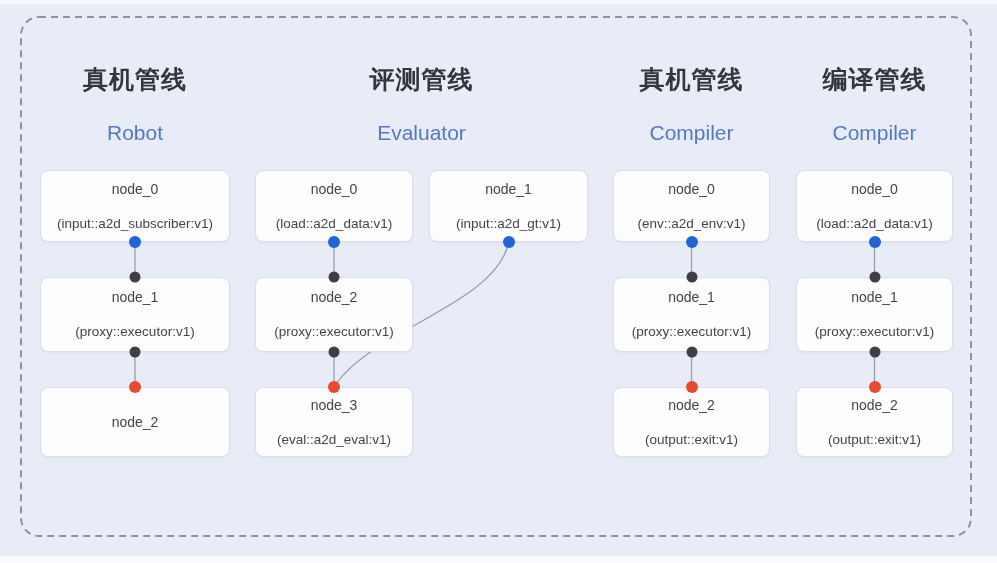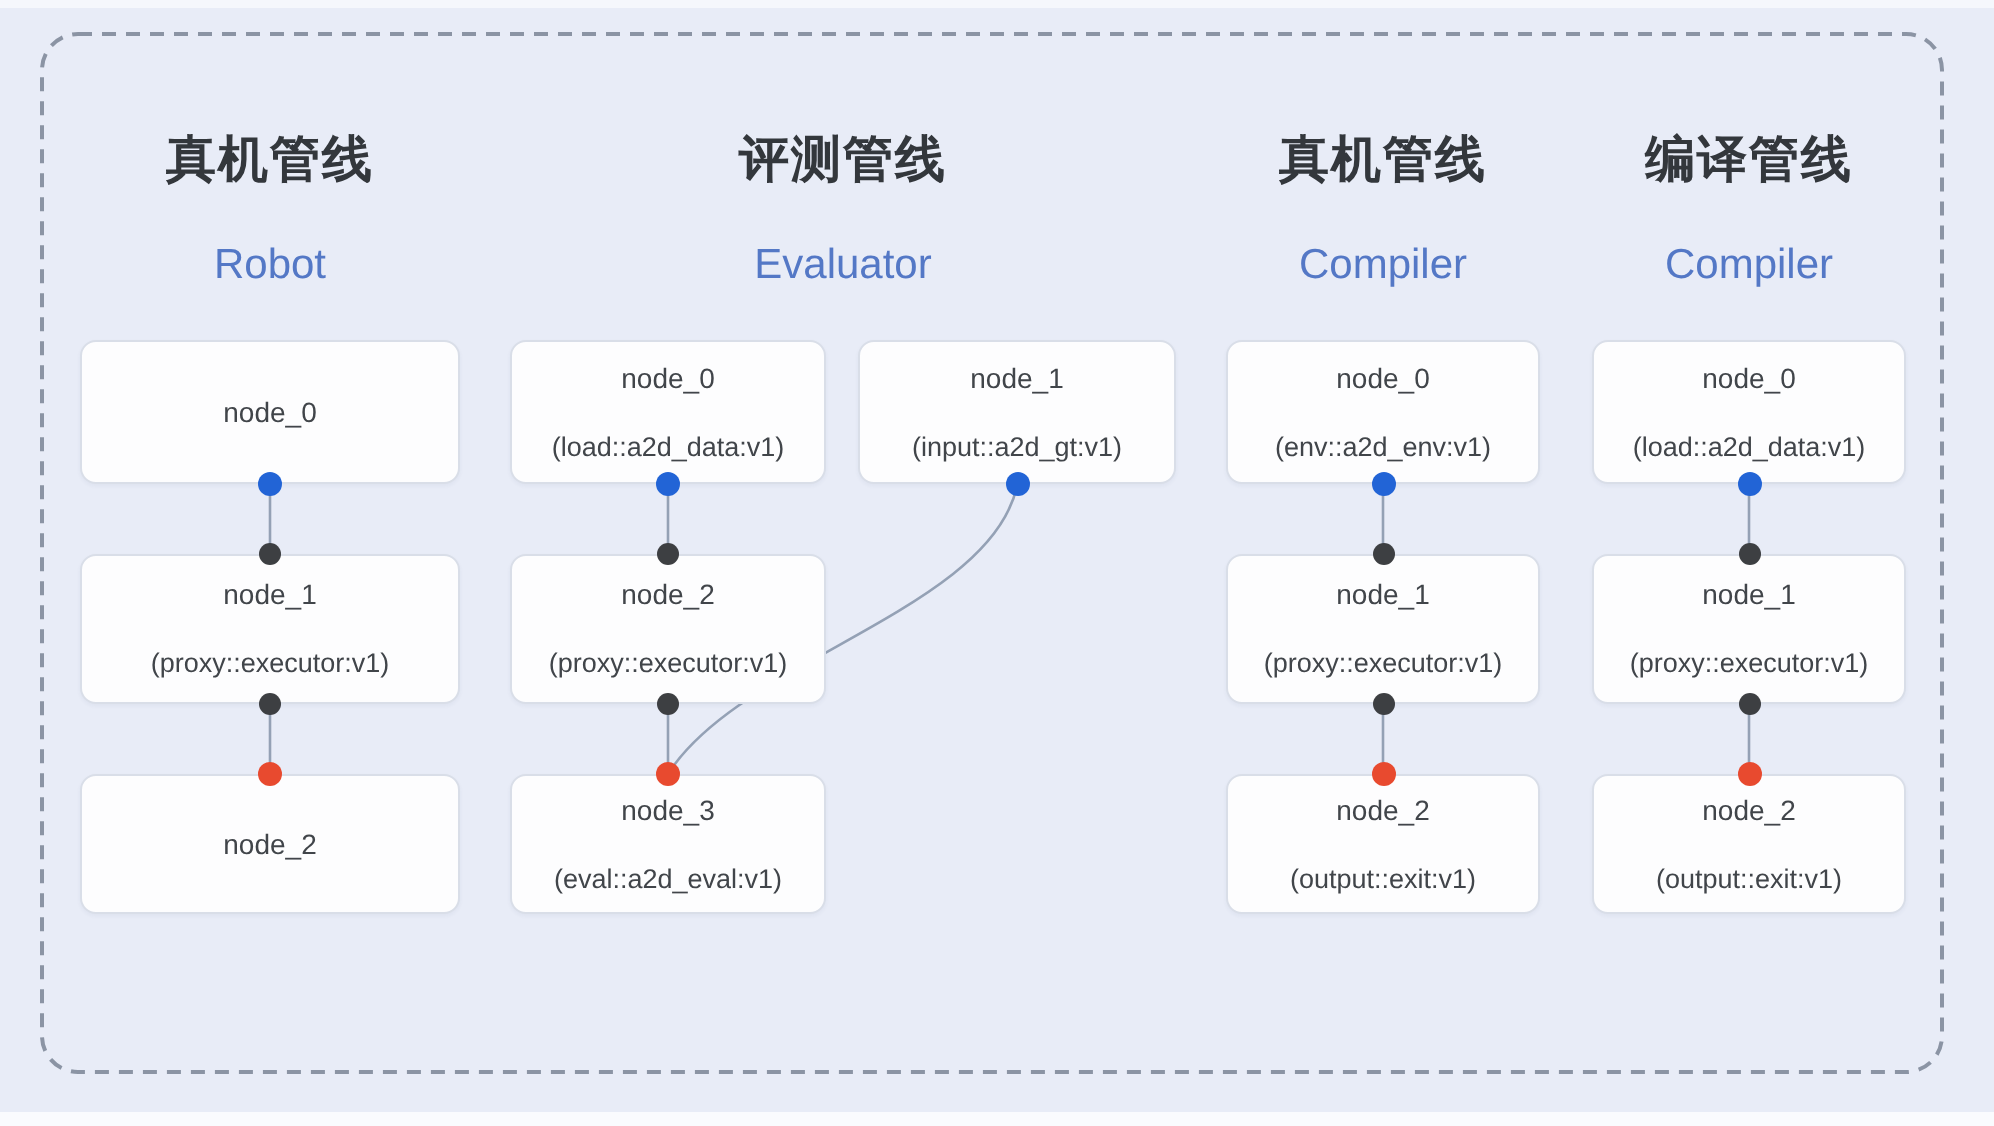--- a/index.html
+++ b/index.html
@@ -84,20 +84,21 @@
 <div class="hdr hdr-en hw0">Robot</div>
 <div class="hdr hdr-zh hw1">评测管线</div>
 <div class="hdr hdr-en hw1">Evaluator</div>
 <div class="hdr hdr-zh hw2">真机管线</div>
 <div class="hdr hdr-en hw2">Compiler</div>
 <div class="hdr hdr-zh hw3">编译管线</div>
 <div class="hdr hdr-en hw3">Compiler</div>
 
 <div class="card col0 row0">
   <span class="node-id">node_0</span>
+  <span class="node-type">(input::a2d_subscriber:v1)</span>
 </div>
 <div class="card col0 row1">
   <span class="node-id">node_1</span>
   <span class="node-type">(proxy::executor:v1)</span>
 </div>
 <div class="card col0 row2">
   <span class="node-id">node_2</span>
 </div>
 
 <div class="card col1 row0">

